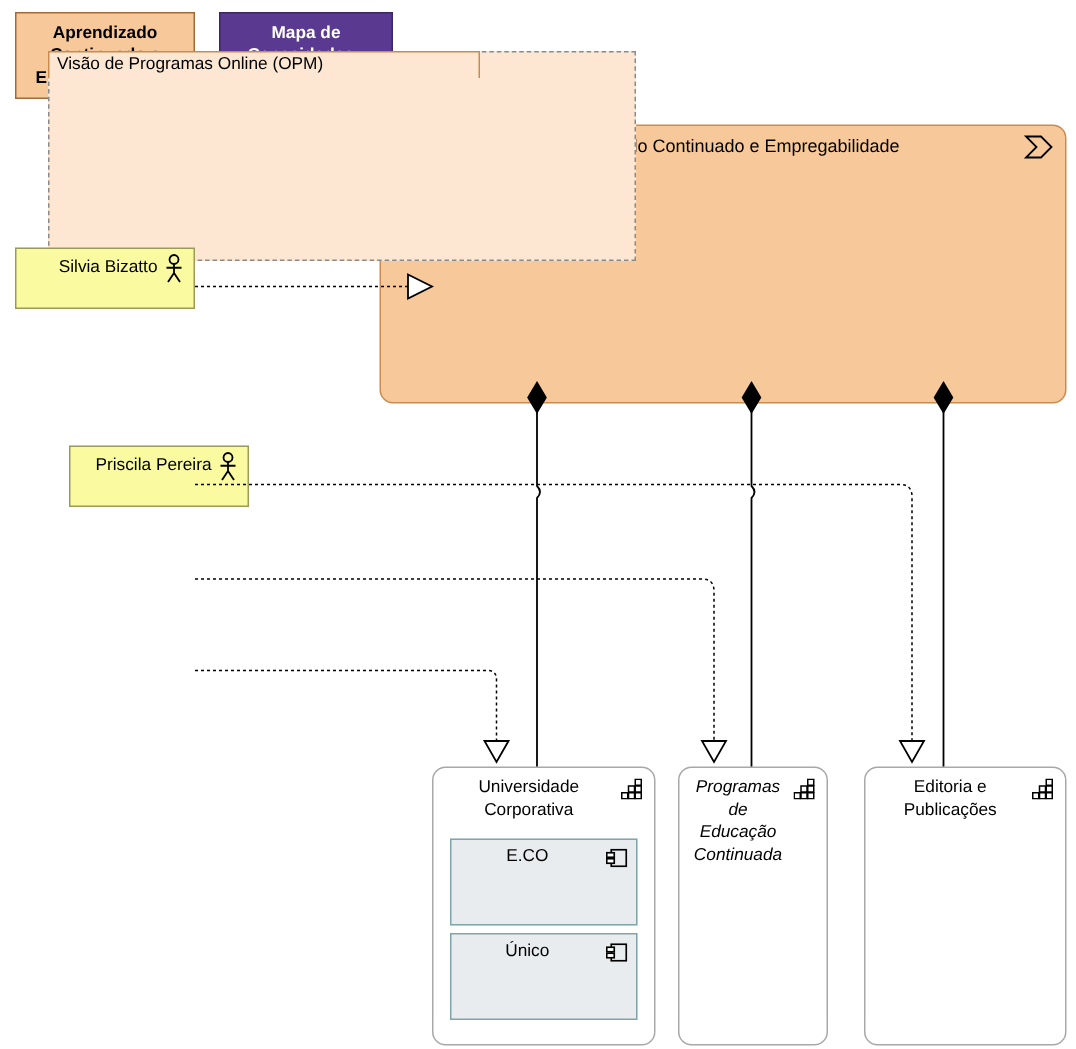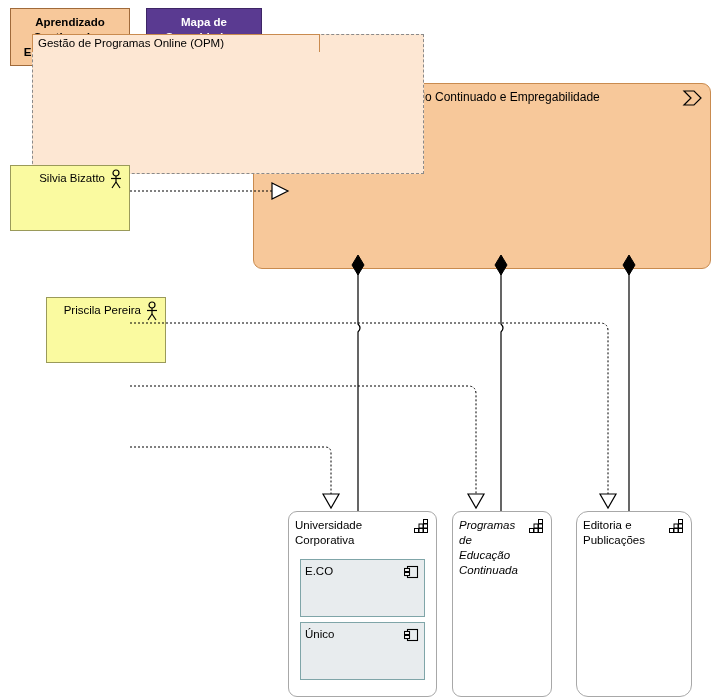--- a/index.html
+++ b/index.html
@@ -85,21 +85,21 @@
     line-height:17px;
     white-space:nowrap;
   }
 
   
   .actor{
     position:absolute;
     box-sizing:border-box;
     background:#fafaa0;
     border:1px solid #9a9a5a;
-    width:120px; height:66px;
+    width:120px; height:41px;
   }
   .actor-label{
     position:absolute;
     left:6px; top:5px;
     width:88px;
     text-align:right;
     font-size:11.5px;
     color:#000;
     line-height:14px;
   }
@@ -113,20 +113,21 @@
   .capbox{
     position:absolute;
     box-sizing:border-box;
     background:#ffffff;
     border:1px solid #a8a8a8;
     border-radius:9px;
   }
   .capbox-title{
     position:absolute;
     left:6px; right:26px; top:6px;
+    text-align:center;
     font-size:11.5px;
     line-height:15px;
     color:#000;
   }
   .capgrid-icon{
     position:absolute;
     right:7px; top:7px;
     width:15px;height:14px;
   }
 
@@ -134,20 +135,21 @@
   .component{
     position:absolute;
     box-sizing:border-box;
     background:#e8ecee;
     border:1px solid #7fa5a8;
     width:125px; height:58px;
   }
   .component-title{
     position:absolute;
     left:4px; right:26px; top:5px;
+    text-align:center;
     font-size:11.5px;
     color:#000;
   }
   .component-icon{
     position:absolute;
     right:5px; top:5px;
     width:15px;height:14px;
   }
 
   svg.overlay{
@@ -172,21 +174,21 @@
   <div class="capability">
     <div class="capability-title">Aprendizado Continuado e Empregabilidade</div>
     <span class="valuestream-icon">
       <svg width="20" height="16" viewBox="0 0 20 16">
         <path d="M2,1 L12,1 L19,8 L12,15 L2,15 L9,8 Z" fill="none" stroke="#000" stroke-width="1.2"></path>
       </svg>
     </span>
   </div>
   <div class="subcap"></div>
   <div class="subcap-label">
-    <span>Gestão de Programas Online (OPM)</span>
+    <span>Visão de Programas Online (OPM)</span>
   </div>
 
   <div class="actor" style="left:10px; top:165px;">
     <div class="actor-label">Silvia Bizatto</div>
     <span class="actor-icon">
       <svg width="16" height="20" viewBox="0 0 16 20">
         <circle cx="8" cy="4" r="3" fill="none" stroke="#000" stroke-width="1.2"></circle>
         <line x1="8" y1="7" x2="8" y2="13" stroke="#000" stroke-width="1.2"></line>
         <line x1="3" y1="9.5" x2="13" y2="9.5" stroke="#000" stroke-width="1.2"></line>
         <line x1="8" y1="13" x2="4" y2="19" stroke="#000" stroke-width="1.2"></line>
@@ -253,21 +255,21 @@
         <rect x="0.5" y="9.5" width="4" height="4" fill="none" stroke="#000" stroke-width="1"></rect>
         <rect x="5" y="9.5" width="4" height="4" fill="none" stroke="#000" stroke-width="1"></rect>
         <rect x="5" y="5" width="4" height="4" fill="none" stroke="#000" stroke-width="1"></rect>
         <rect x="9.5" y="9.5" width="4" height="4" fill="none" stroke="#000" stroke-width="1"></rect>
         <rect x="9.5" y="5" width="4" height="4" fill="none" stroke="#000" stroke-width="1"></rect>
         <rect x="9.5" y="0.5" width="4" height="4" fill="none" stroke="#000" stroke-width="1"></rect>
       </svg>
     </span>
   </div>
 
-  <div class="capbox" style="left:576px; top:511px; width:116px; height:186px;border-radius:12px;">
+  <div class="capbox" style="left:576px; top:511px; width:135px; height:186px;">
     <div class="capbox-title">Editoria e Publicações</div>
     <span class="capgrid-icon">
       <svg width="15" height="14" viewBox="0 0 15 14">
         <rect x="0.5" y="9.5" width="4" height="4" fill="none" stroke="#000" stroke-width="1"></rect>
         <rect x="5" y="9.5" width="4" height="4" fill="none" stroke="#000" stroke-width="1"></rect>
         <rect x="5" y="5" width="4" height="4" fill="none" stroke="#000" stroke-width="1"></rect>
         <rect x="9.5" y="9.5" width="4" height="4" fill="none" stroke="#000" stroke-width="1"></rect>
         <rect x="9.5" y="5" width="4" height="4" fill="none" stroke="#000" stroke-width="1"></rect>
         <rect x="9.5" y="0.5" width="4" height="4" fill="none" stroke="#000" stroke-width="1"></rect>
       </svg>

